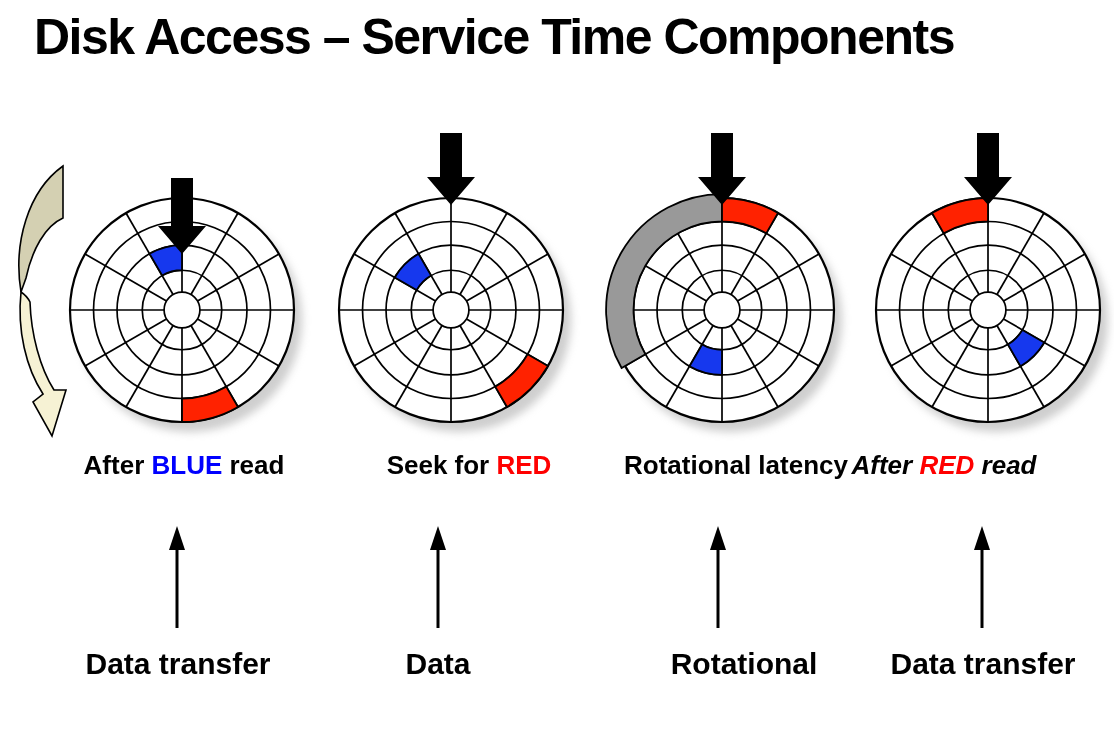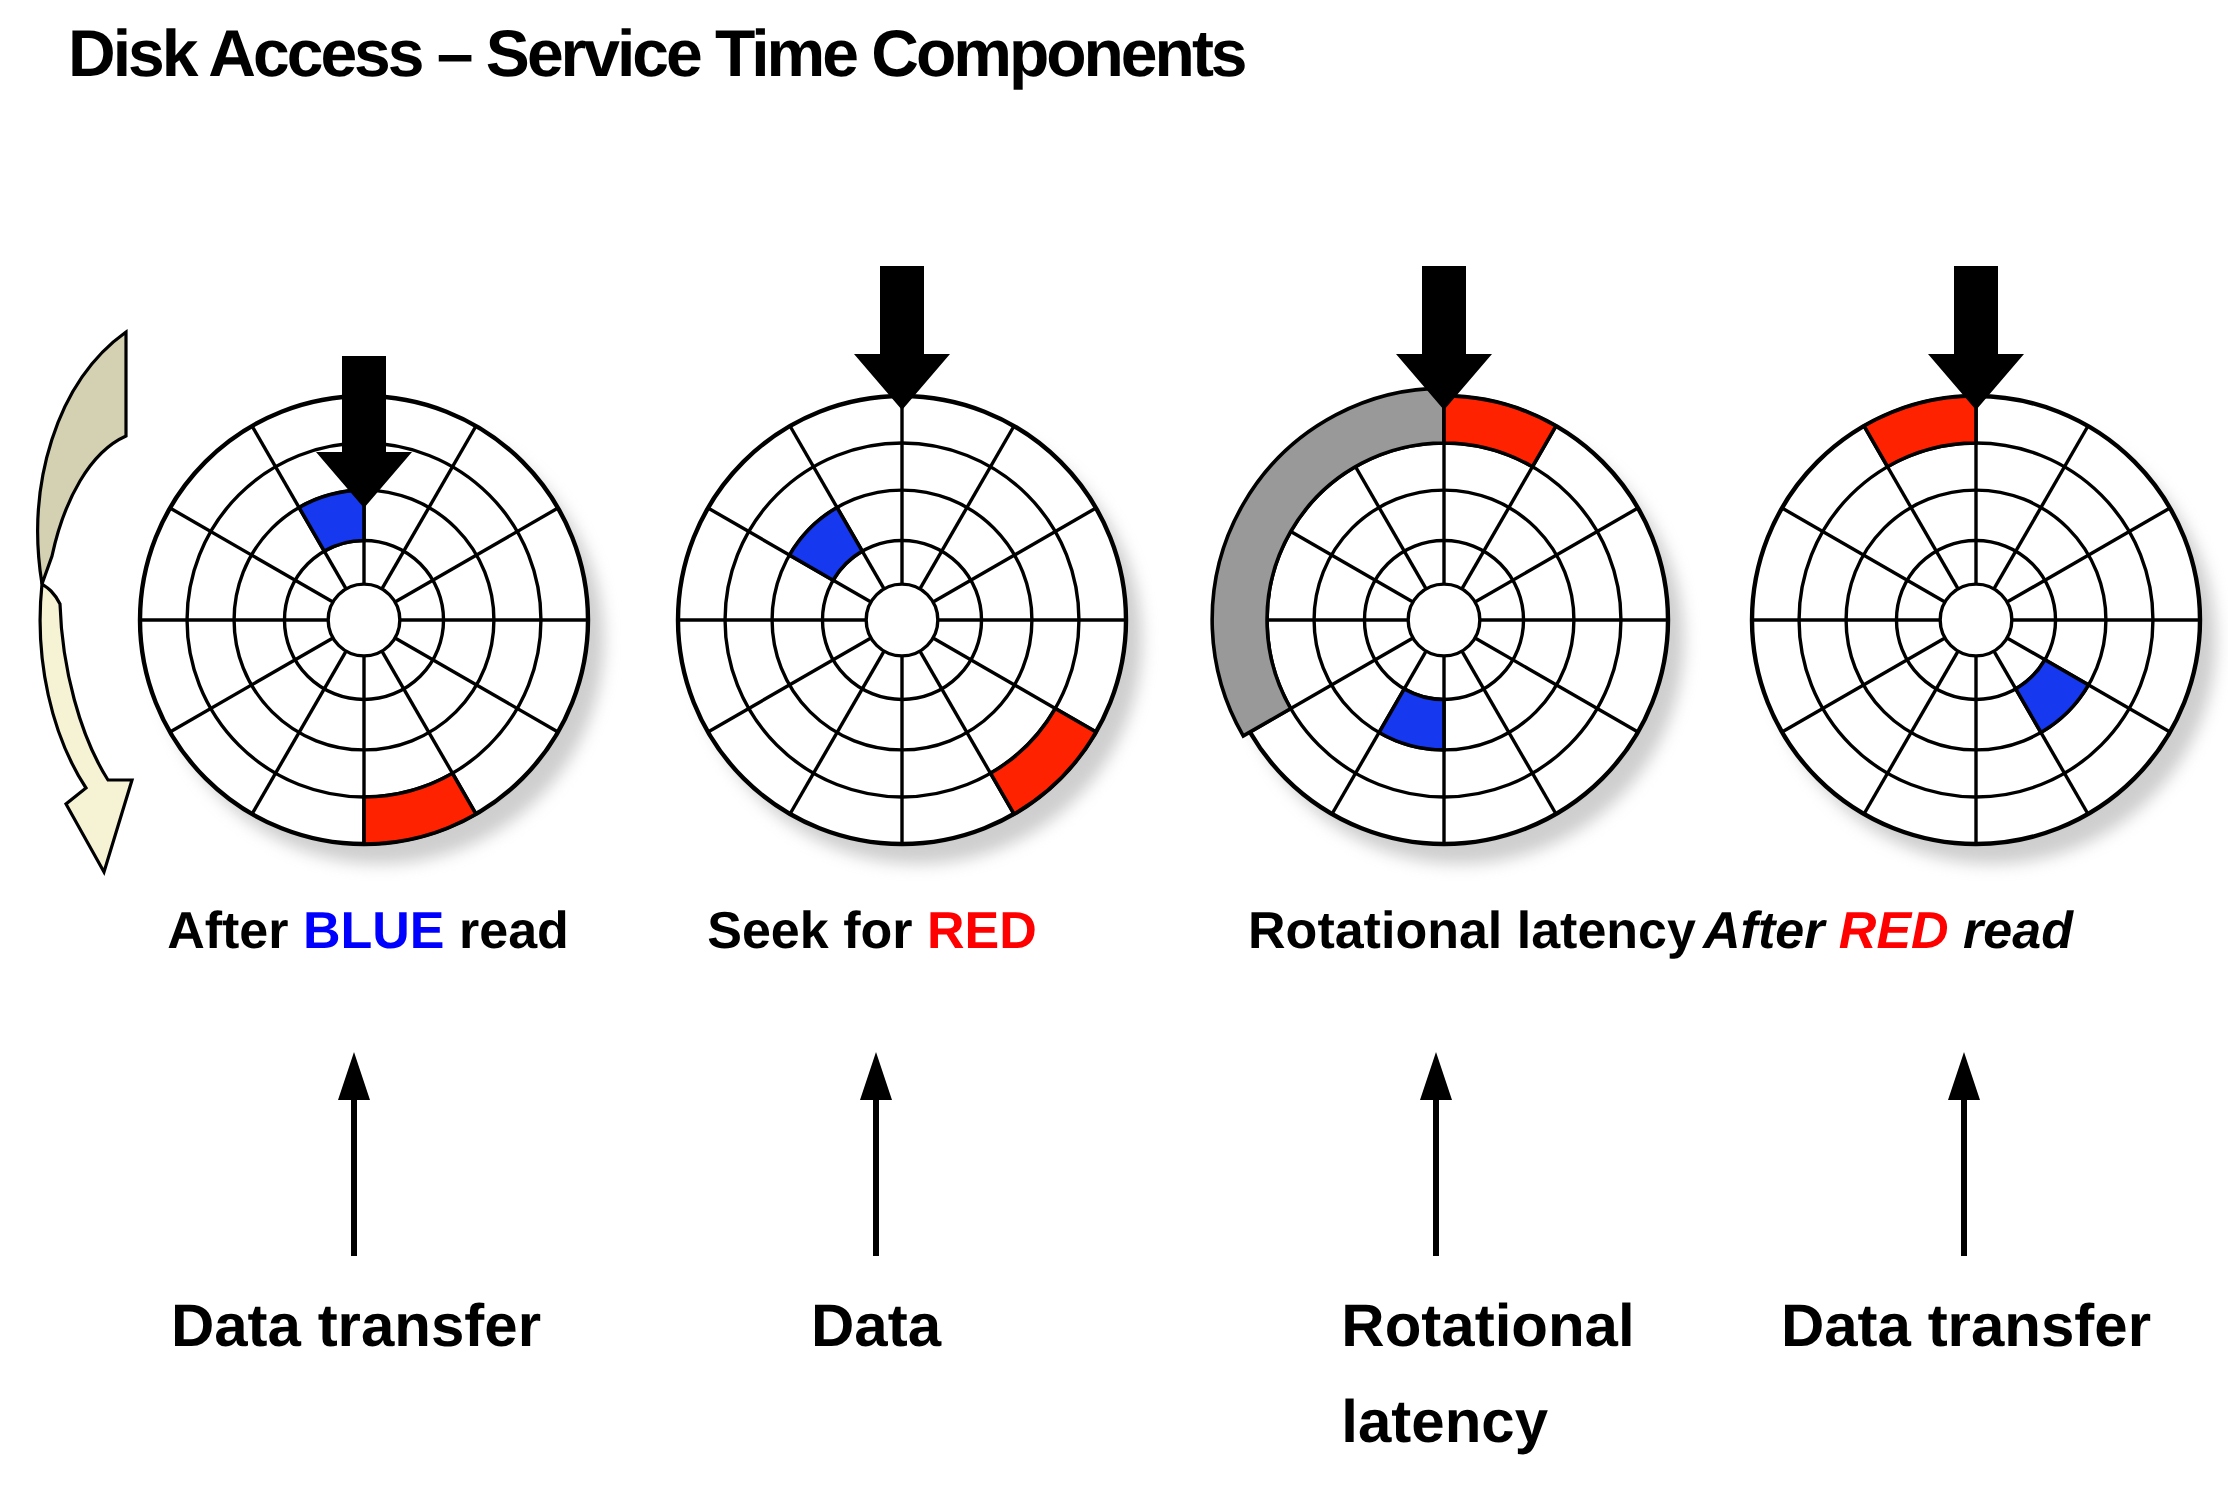--- a/index.html
+++ b/index.html
@@ -1,18 +1,18 @@
 <!DOCTYPE html>
 <html><head>
 <meta charset="utf-8">
 <style>
   html,body{margin:0;padding:0;background:#fff;}
   #slide{position:relative;width:1114px;height:748px;background:#fff;overflow:hidden;
          font-family:"Liberation Sans", sans-serif;}
-  #title{position:absolute;left:34px;top:8px;font-size:33px;font-weight:bold;
+  #title{position:absolute;left:34px;top:8px;font-size:50px;font-weight:bold;
          letter-spacing:-1.5px;color:#000;white-space:nowrap;}
   #diagram-svg{position:absolute;left:0;top:0;}
   .caption{position:absolute;top:450px;transform:translateX(-50%);
            font-size:26px;font-weight:bold;white-space:nowrap;color:#000;}
   .component-label{position:absolute;top:640px;transform:translateX(-50%);
            font-size:30px;font-weight:bold;color:#000;text-align:left;line-height:48px;white-space:nowrap;}
   .component-label span{display:block;}
 </style>
 </head>
 <body>
@@ -138,32 +138,31 @@
           <line x1="982" y1="628" x2="982" y2="550" stroke="#000000" stroke-width="3"></line>
           <polygon points="974,550 990,550 982,526" fill="#000000"></polygon>
         </g>
       </g>
   </svg>
 
   <div id="title">Disk Access – Service Time Components</div>
 
   <div id="captions">
       <div class="caption" style="left: 184px;"><span style="color: rgb(0, 0, 0);">After </span><span style="color: rgb(0, 0, 255);">BLUE</span><span style="color: rgb(0, 0, 0);"> read</span></div>
-      <div class="caption" style="left: 436px;"><span style="color: rgb(0, 0, 0);">Seek for </span><span style="color: rgb(255, 0, 0);">RED</span></div>
+      <div class="caption" style="left: 469px;"><span style="color: rgb(0, 0, 0);">Seek for </span><span style="color: rgb(255, 0, 0);">RED</span></div>
       <div class="caption" style="left: 724px; margin-left: 12px;"><span style="color: rgb(0, 0, 0);">Rotational latency</span></div>
       <div class="caption" style="left: 944px; font-style: italic;"><span style="color: rgb(0, 0, 0);">After </span><span style="color: rgb(255, 0, 0);">RED</span><span style="color: rgb(0, 0, 0);"> read</span></div>
     </div>
   <div id="component-labels">
       <div class="component-label" style="left: 178px;">
         <span>Data transfer</span>
       </div>
       <div class="component-label" style="left: 438px;">
         <span>Data</span>
       </div>
       <div class="component-label" style="left: 744px;">
         <span>Rotational</span>
-        <span>latency</span>
       </div>
       <div class="component-label" style="left: 983px;">
         <span>Data transfer</span>
       </div>
     </div>
 </div>
 
 </body></html>

